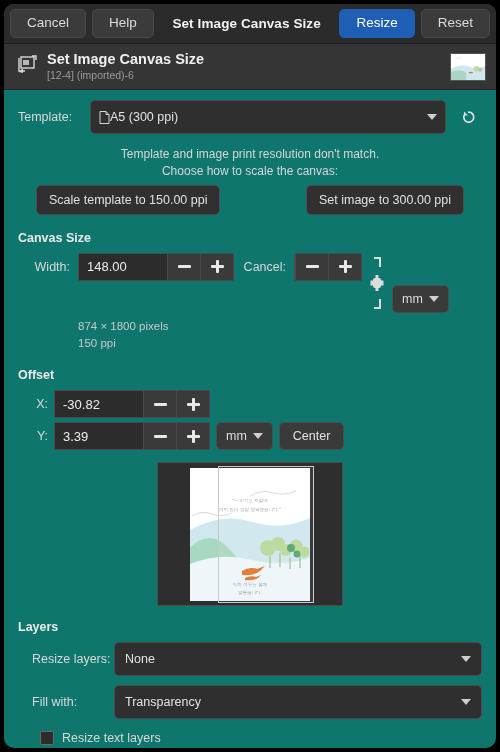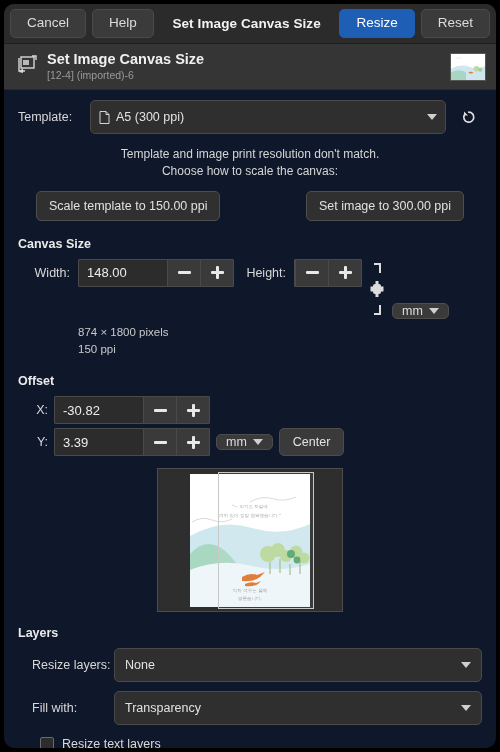--- a/index.html
+++ b/index.html
@@ -11,21 +11,21 @@
     font-family: "Liberation Sans", sans-serif;
     overflow: hidden;
   }
 
   #dialog {
     position: absolute;
     left: 4px;
     top: 4px;
     width: 492px;
     height: 744px;
-    background: #0f172a;
+    background: #0f766e;
     border-radius: 10px;
     overflow: hidden;
     color: #e6e6e6;
   }
 
   
   .titlebar {
     height: 40px;
     background: #2b2b2b;
     display: flex;
@@ -108,21 +108,20 @@
     height: 34px;
     background: #2f2f2f;
     border: 1px solid #4a4a4a;
     border-radius: 5px;
     display: flex;
     align-items: center;
     padding: 0 8px;
     font-size: 12.5px;
     color: #e2e2e2;
     cursor: pointer;
-    gap: 6px;
   }
   .combo .caret {
     margin-left: auto;
     width: 0; height: 0;
     border-left: 5px solid transparent;
     border-right: 5px solid transparent;
     border-top: 6px solid #cfcfcf;
   }
   .doc-icon { width: 11px; height: 13px; flex: none; }
 
@@ -139,21 +138,21 @@
     font-size: 12px;
     color: #d6d6d6;
     margin-top: 12px;
     line-height: 1.45;
   }
 
   .scalebtns {
     display: flex;
     justify-content: space-between;
     gap: 14px;
-    margin-top: 10px;
+    margin-top: 4px;
     padding: 0 18px;
   }
   .scalebtn {
     background: #303030;
     border: 1px solid #4d4d4d;
     border-radius: 5px;
     color: #e0e0e0;
     font-size: 12.5px;
     padding: 7px 12px;
     cursor: pointer;
@@ -209,21 +208,21 @@
 
   .chainwrap {
     width: 30px;
     display: flex;
     align-items: center;
     justify-content: center;
     align-self: stretch;
   }
 
   .unitbox {
-    height: 16px;
+    height: 28px;
     background: #3a3a3a;
     border: 1px solid #4d4d4d;
     border-radius: 5px;
     display: flex; align-items: center;
     gap: 6px;
     padding: 0 9px;
     font-size: 12.5px;
     color: #dcdcdc;
     cursor: pointer;
   }
@@ -398,21 +397,21 @@
             <input class="val" type="text" value="148.00" style="">
             <div class="sbtn">
                 <span class="minus-bar"></span>
               </div>
             <div class="sbtn">
                 <span class="plus-v"></span>
               </div>
           </div>
         </div>
         <div class="row">
-          <span class="lbl lbl-w">Height:</span>
+          <span class="lbl lbl-w">Cancel:</span>
           <div class="spin">
             <div class="sbtn">
                 <span class="minus-bar"></span>
               </div>
             <div class="sbtn">
                 <span class="plus-v"></span>
               </div>
           </div>
         </div>
       </div>

